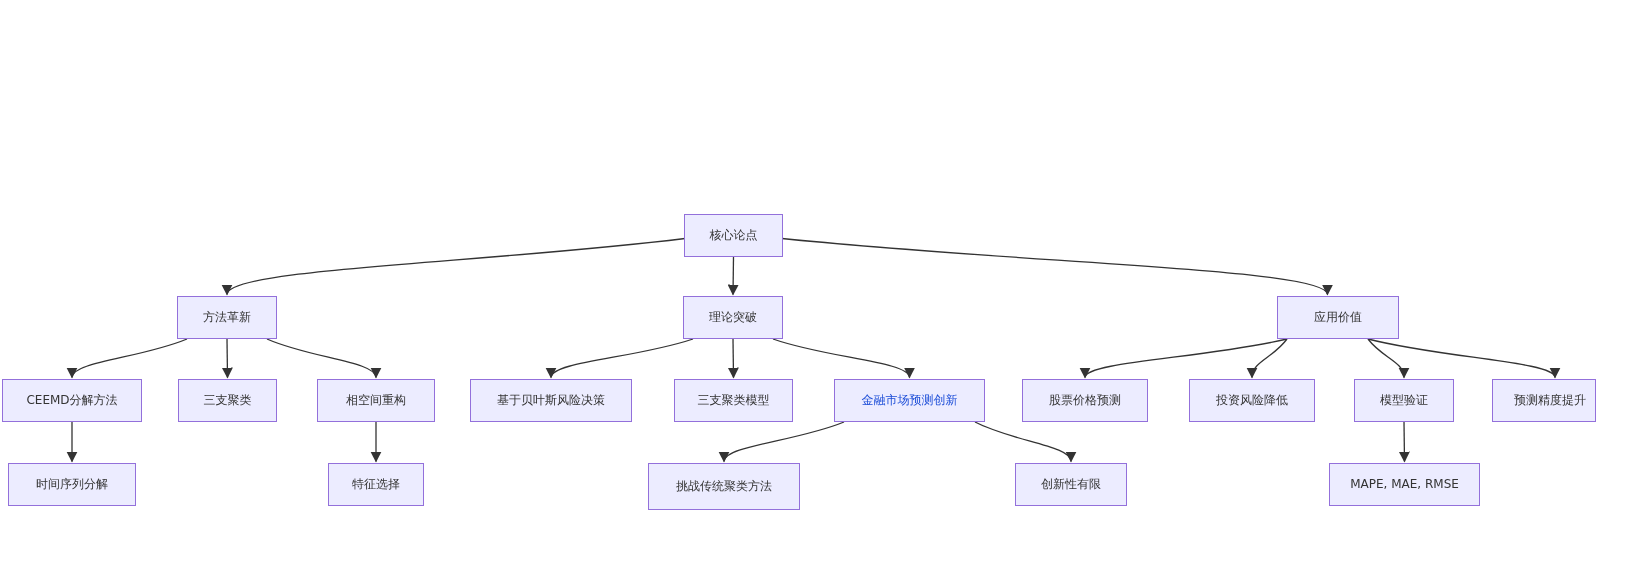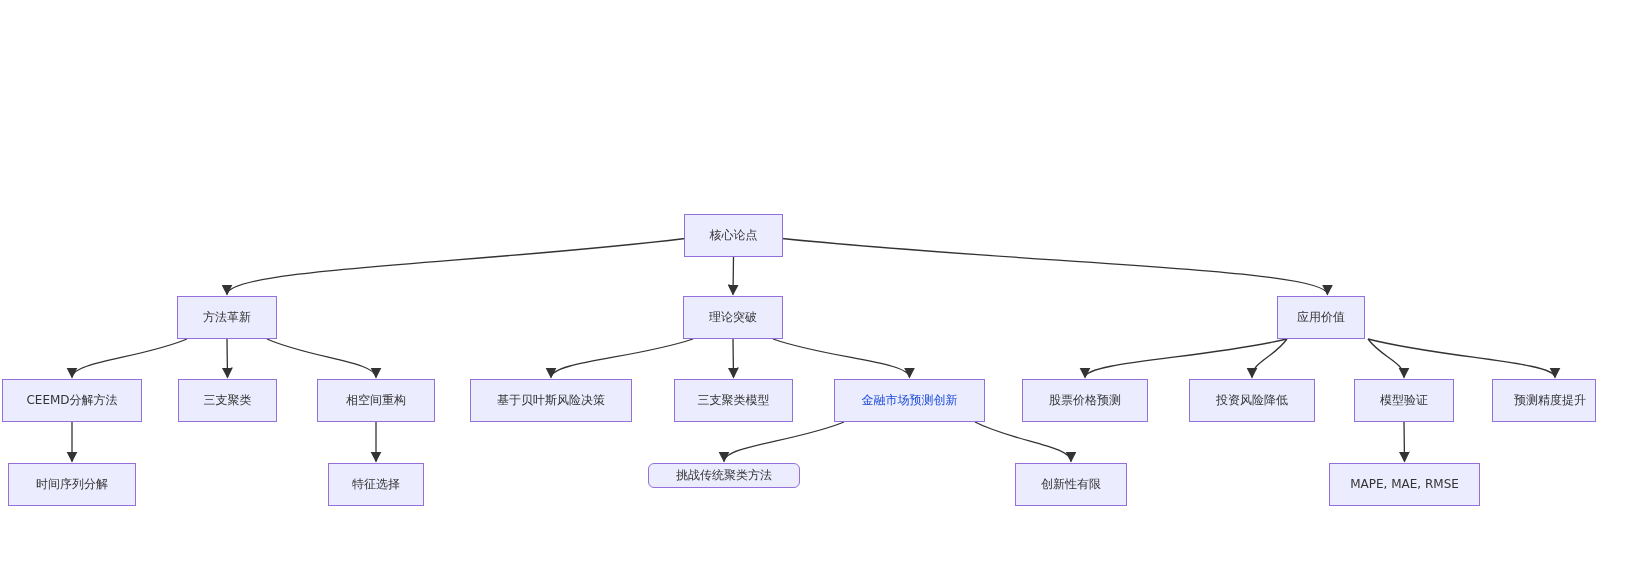--- a/index.html
+++ b/index.html
@@ -66,30 +66,30 @@
         <path d="M 376 422 L 376 461.5" class="edge-path" stroke="#333333" marker-end="url(#arrowhead)"></path>
         <path d="M 844 422 C 796 441.75, 724 445.5, 724 461.5" class="edge-path" stroke="#333333" marker-end="url(#arrowhead)"></path>
         <path d="M 975 422 C 1013.4 441.75, 1071 445.5, 1071 461.5" class="edge-path" stroke="#333333" marker-end="url(#arrowhead)"></path>
         <path d="M 1404 422 L 1404.5 461.5" class="edge-path" stroke="#333333" marker-end="url(#arrowhead)"></path>
       </g>
   </svg>
   <div id="nodes">
       <div class="node" style="left: 684px; top: 214px; width: 99px; height: 43px; background: rgb(236, 236, 255); border-color: rgb(147, 112, 219); color: rgb(51, 51, 51);">核心论点</div>
       <div class="node" style="left: 177px; top: 296px; width: 100px; height: 43px; background: rgb(236, 236, 255); border-color: rgb(147, 112, 219); color: rgb(51, 51, 51);">方法革新</div>
       <div class="node" style="left: 683px; top: 296px; width: 100px; height: 43px; background: rgb(236, 236, 255); border-color: rgb(147, 112, 219); color: rgb(51, 51, 51);">理论突破</div>
-      <div class="node" style="left: 1277px; top: 296px; width: 88px; height: 43px; background: rgb(236, 236, 255); border-color: rgb(147, 112, 219); color: rgb(51, 51, 51);">应用价值</div>
+      <div class="node" style="left: 1277px; top: 296px; width: 122px; height: 43px; background: rgb(236, 236, 255); border-color: rgb(147, 112, 219); color: rgb(51, 51, 51);">应用价值</div>
       <div class="node" style="left: 2px; top: 379px; width: 140px; height: 43px; background: rgb(236, 236, 255); border-color: rgb(147, 112, 219); color: rgb(51, 51, 51);">CEEMD分解方法</div>
       <div class="node" style="left: 178px; top: 379px; width: 99px; height: 43px; background: rgb(236, 236, 255); border-color: rgb(147, 112, 219); color: rgb(51, 51, 51);">三支聚类</div>
       <div class="node" style="left: 317px; top: 379px; width: 118px; height: 43px; background: rgb(236, 236, 255); border-color: rgb(147, 112, 219); color: rgb(51, 51, 51);">相空间重构</div>
       <div class="node" style="left: 470px; top: 379px; width: 162px; height: 43px; background: rgb(236, 236, 255); border-color: rgb(147, 112, 219); color: rgb(51, 51, 51);">基于贝叶斯风险决策</div>
       <div class="node" style="left: 674px; top: 379px; width: 119px; height: 43px; background: rgb(236, 236, 255); border-color: rgb(147, 112, 219); color: rgb(51, 51, 51); text-align: right;">三支聚类模型</div>
       <div class="node" style="left: 834px; top: 379px; width: 151px; height: 43px; background: rgb(236, 236, 255); border-color: rgb(147, 112, 219); color: #1d4ed8;">金融市场预测创新</div>
       <div class="node" style="left: 1022px; top: 379px; width: 126px; height: 43px; background: rgb(236, 236, 255); border-color: rgb(147, 112, 219); color: rgb(51, 51, 51);">股票价格预测</div>
       <div class="node" style="left: 1189px; top: 379px; width: 126px; height: 43px; background: rgb(236, 236, 255); border-color: rgb(147, 112, 219); color: rgb(51, 51, 51);">投资风险降低</div>
       <div class="node" style="left: 1354px; top: 379px; width: 100px; height: 43px; background: rgb(236, 236, 255); border-color: rgb(147, 112, 219); color: rgb(51, 51, 51);">模型验证</div>
       <div class="node" style="left: 1492px; top: 379px; width: 104px; height: 43px; background: rgb(236, 236, 255); border-color: rgb(147, 112, 219); color: rgb(51, 51, 51); padding-left: 12px;">预测精度提升</div>
       <div class="node" style="left: 8px; top: 463px; width: 128px; height: 43px; background: rgb(236, 236, 255); border-color: rgb(147, 112, 219); color: rgb(51, 51, 51);">时间序列分解</div>
       <div class="node" style="left: 328px; top: 463px; width: 96px; height: 43px; background: rgb(236, 236, 255); border-color: rgb(147, 112, 219); color: rgb(51, 51, 51);">特征选择</div>
-      <div class="node" style="left: 648px; top: 463px; width: 152px; height: 25px; background: rgb(236, 236, 255); border-color: rgb(147, 112, 219); color: rgb(51, 51, 51); border-radius: 6px;">挑战传统聚类方法</div>
+      <div class="node" style="left: 648px; top: 463px; width: 152px; height: 47px; background: rgb(236, 236, 255); border-color: rgb(147, 112, 219); color: rgb(51, 51, 51);">挑战传统聚类方法</div>
       <div class="node" style="left: 1015px; top: 463px; width: 112px; height: 43px; background: rgb(236, 236, 255); border-color: rgb(147, 112, 219); color: rgb(51, 51, 51);">创新性有限</div>
       <div class="node" style="left: 1329px; top: 463px; width: 151px; height: 43px; background: rgb(236, 236, 255); border-color: rgb(147, 112, 219); color: rgb(51, 51, 51);">MAPE, MAE, RMSE</div>
     </div>
 </div>
 
 </body></html>

